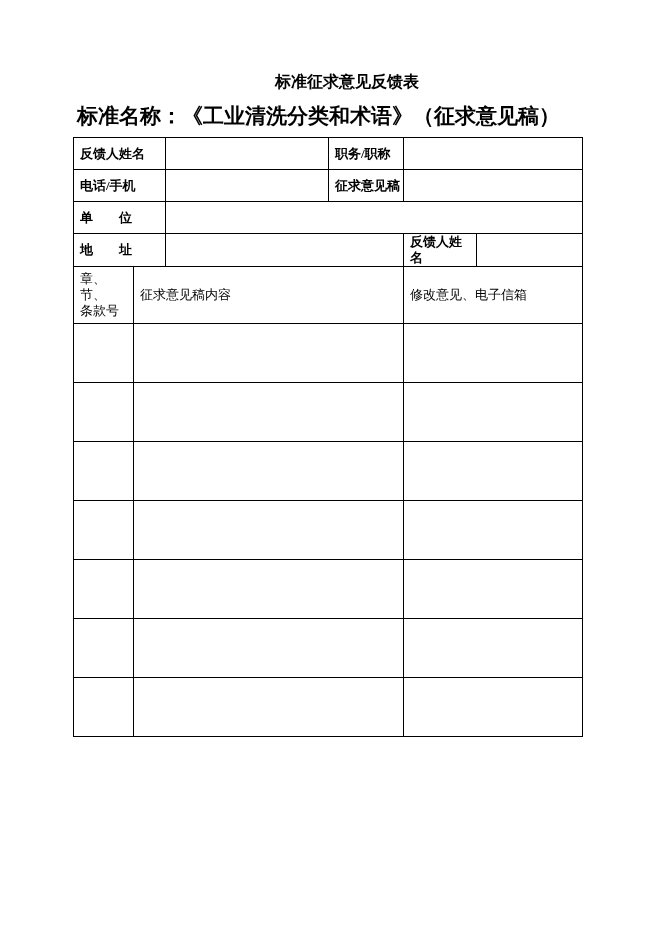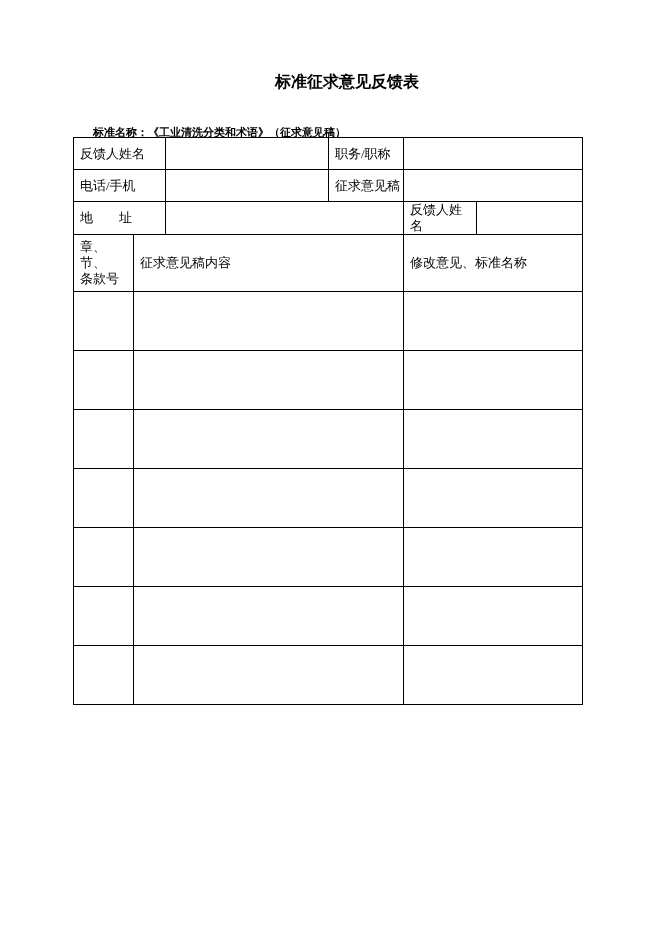--- a/index.html
+++ b/index.html
@@ -24,43 +24,43 @@
     margin: 0;
     text-align: center;
     font-size: 16px;
     font-weight: bold;
     line-height: 18px;
   }
   .doc-subtitle {
     position: absolute;
     top: 107px;
     left: 77px;
-    margin: 16px;
-    font-size: 11px;
+    margin: 0;
+    font-size: 21px;
     font-weight: bold;
     line-height: 19px;
   }
   table.form-table {
     position: absolute;
     top: 137px;
     left: 73px;
     width: 509px;
     border-collapse: collapse;
     table-layout: fixed;
   }
   table.form-table td {
     border: 1px solid #000000;
     font-size: 13px;
     line-height: 16px;
     padding: 0 2px 0 6px;
     vertical-align: middle;
     overflow: hidden;
     box-sizing: border-box;
   }
-  tr.r-contact td { height: 32px; }
+  tr.r-contact td { height: 32px; font-weight: bold; }
   tr.r-header td  { height: 57px; }
   tr.comment-row td { height: 59px; }
   td.label-cell { text-align: left; }
   td.value-cell { }
   td.hdr-clause {
     white-space: pre-line;
     padding-left: 5px;
     line-height: 19px;
   }
   td.hdr-center {
@@ -92,31 +92,35 @@
         <td class="value-cell"></td>
         <td class="label-cell">职务/职称</td>
         <td colspan="2" class="value-cell"></td>
       </tr>
       <tr class="r-contact">
         <td colspan="2" class="label-cell">电话/手机</td>
         <td class="value-cell"></td>
         <td class="label-cell">征求意见稿</td>
         <td colspan="2" class="value-cell"></td>
       </tr>
+      <tr class="r-contact">
+        <td colspan="2" class="label-cell">单　　位</td>
+        <td colspan="4" class="value-cell"></td>
+      </tr>
       <tr class="r-contact" style="height:33px">
         <td colspan="2" class="label-cell">地　　址</td>
         <td colspan="2" class="value-cell"></td>
         <td class="label-cell">反馈人姓名</td>
         <td class="value-cell"></td>
       </tr>
       <tr class="r-header">
         <td class="hdr-clause">章、节、
 条款号</td>
         <td colspan="3" class="hdr-center">征求意见稿内容</td>
-        <td colspan="2" class="hdr-center">修改意见、标准名称</td>
+        <td colspan="2" class="hdr-center">修改意见、电子信箱</td>
       </tr>
     </tbody>
     <tbody>
         <tr class="comment-row">
           <td colspan="1"></td>
           <td colspan="3"></td>
           <td colspan="2"></td>
         </tr>
         <tr class="comment-row">
           <td colspan="1"></td>

